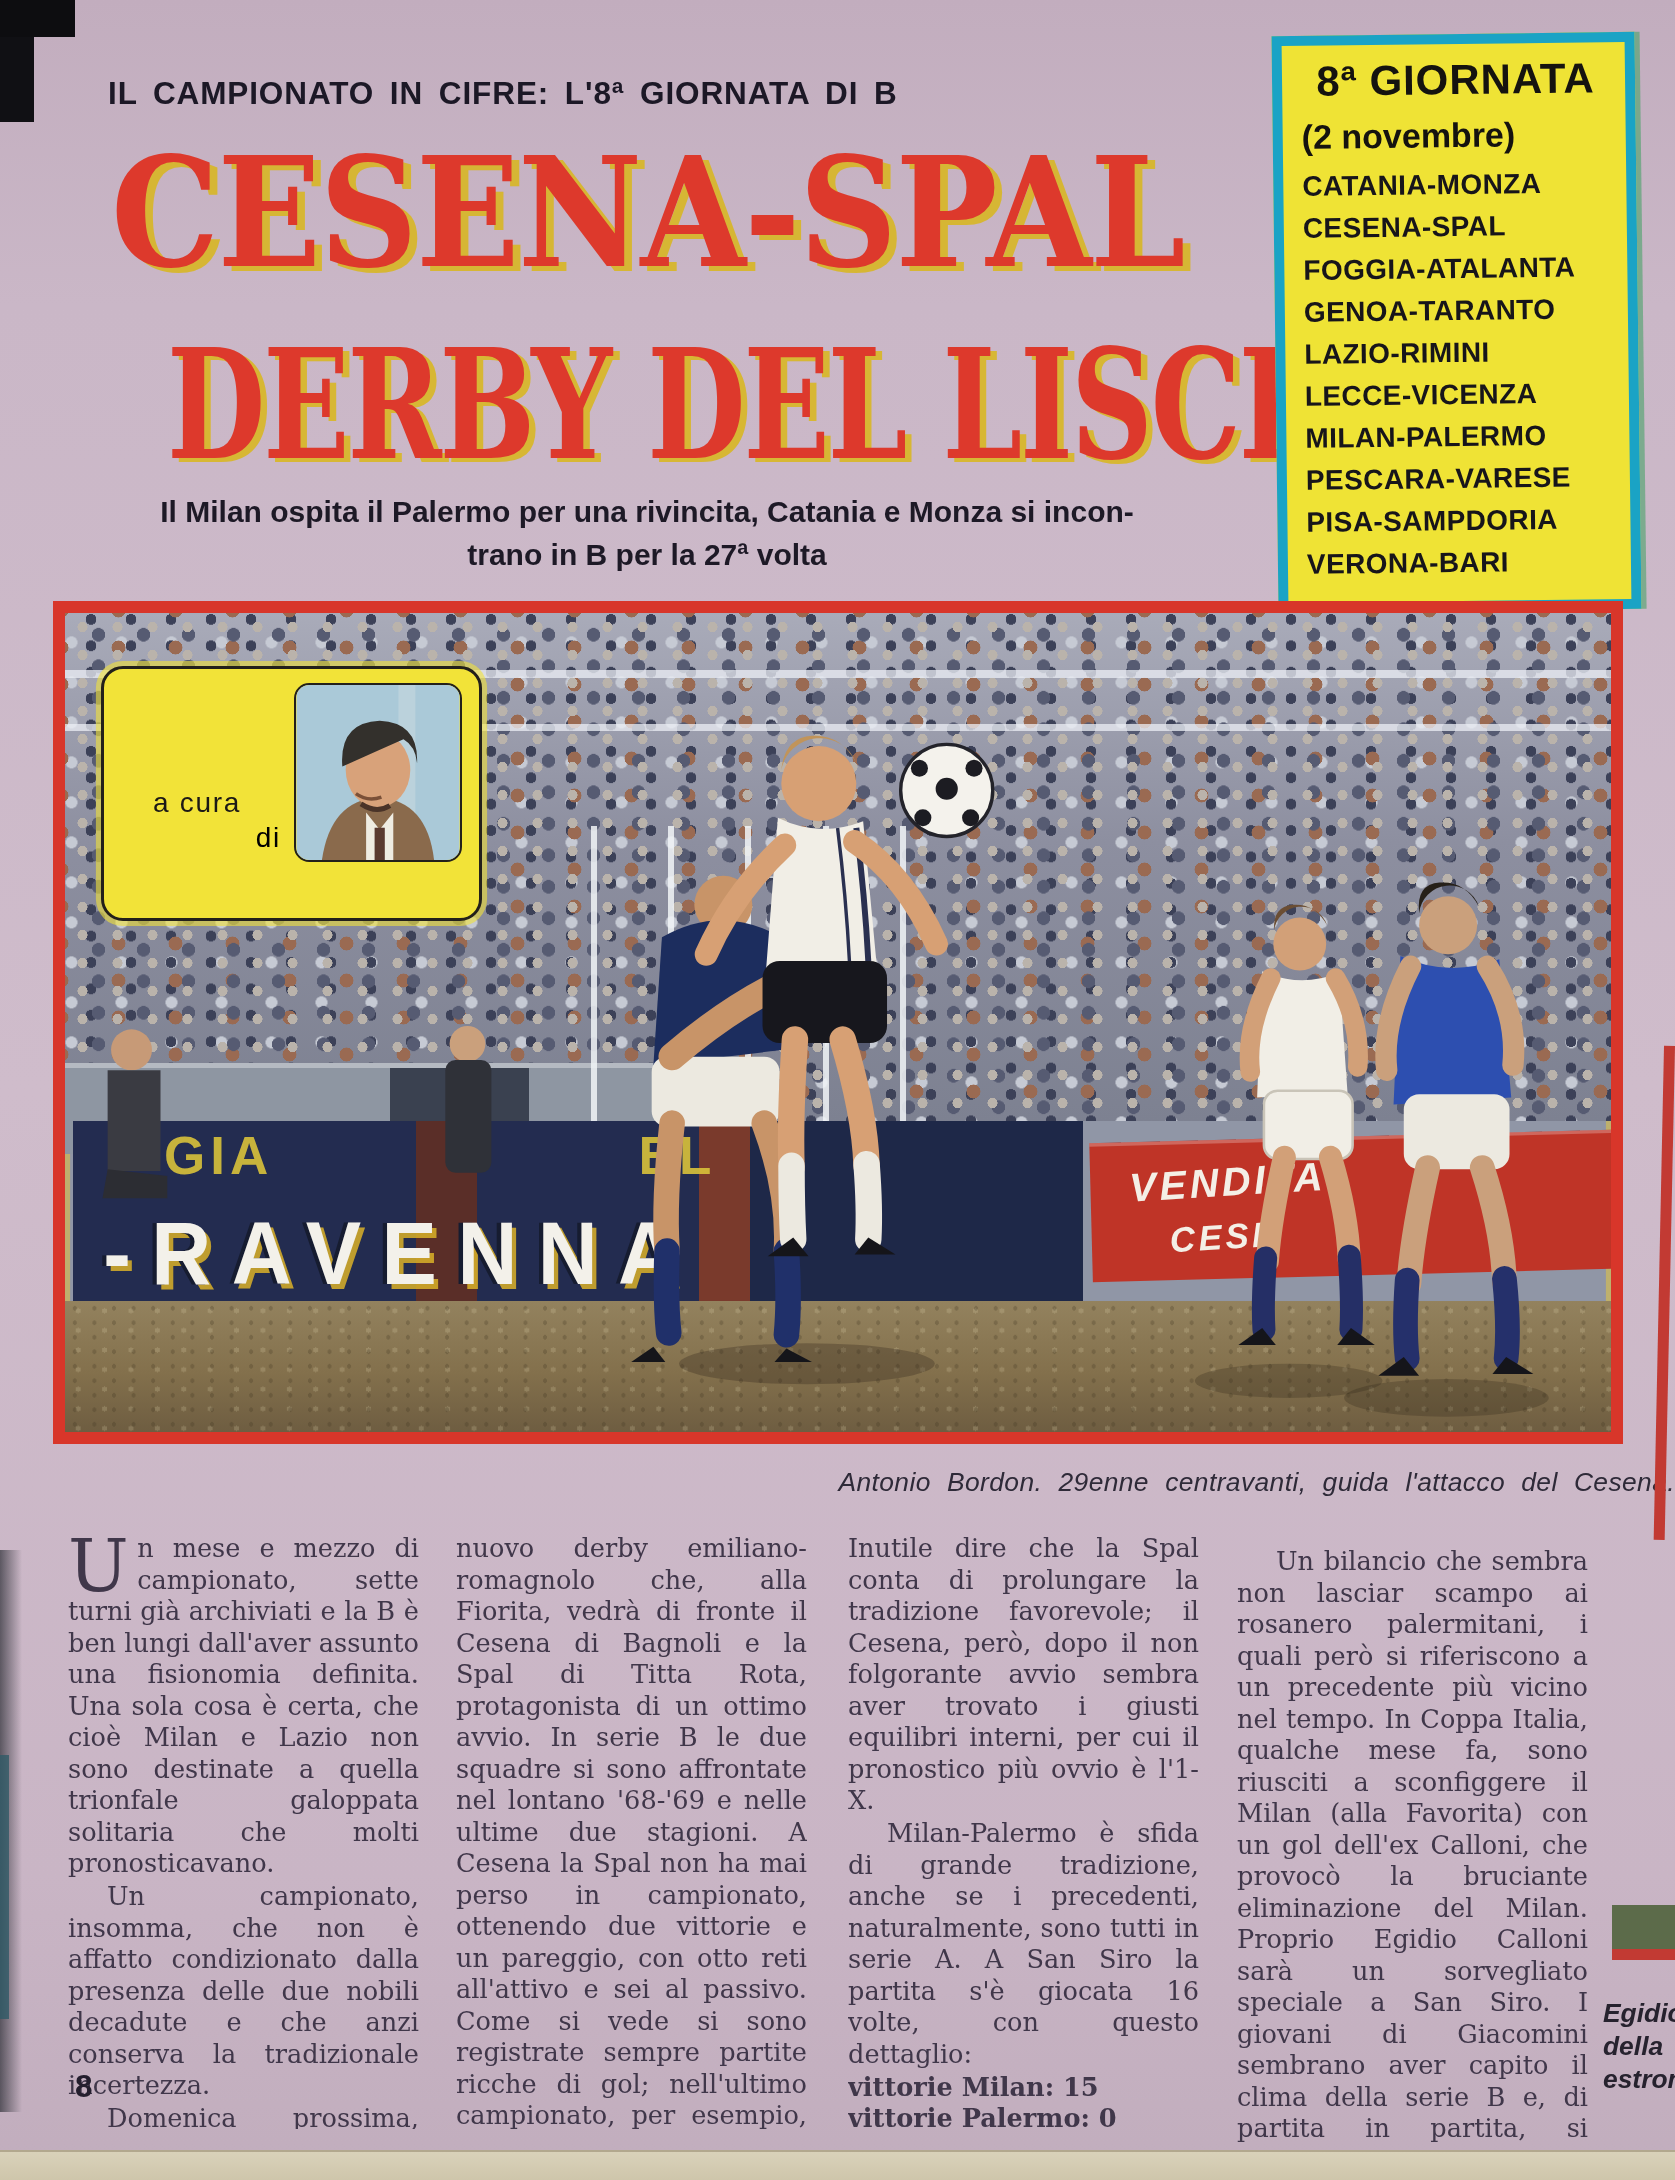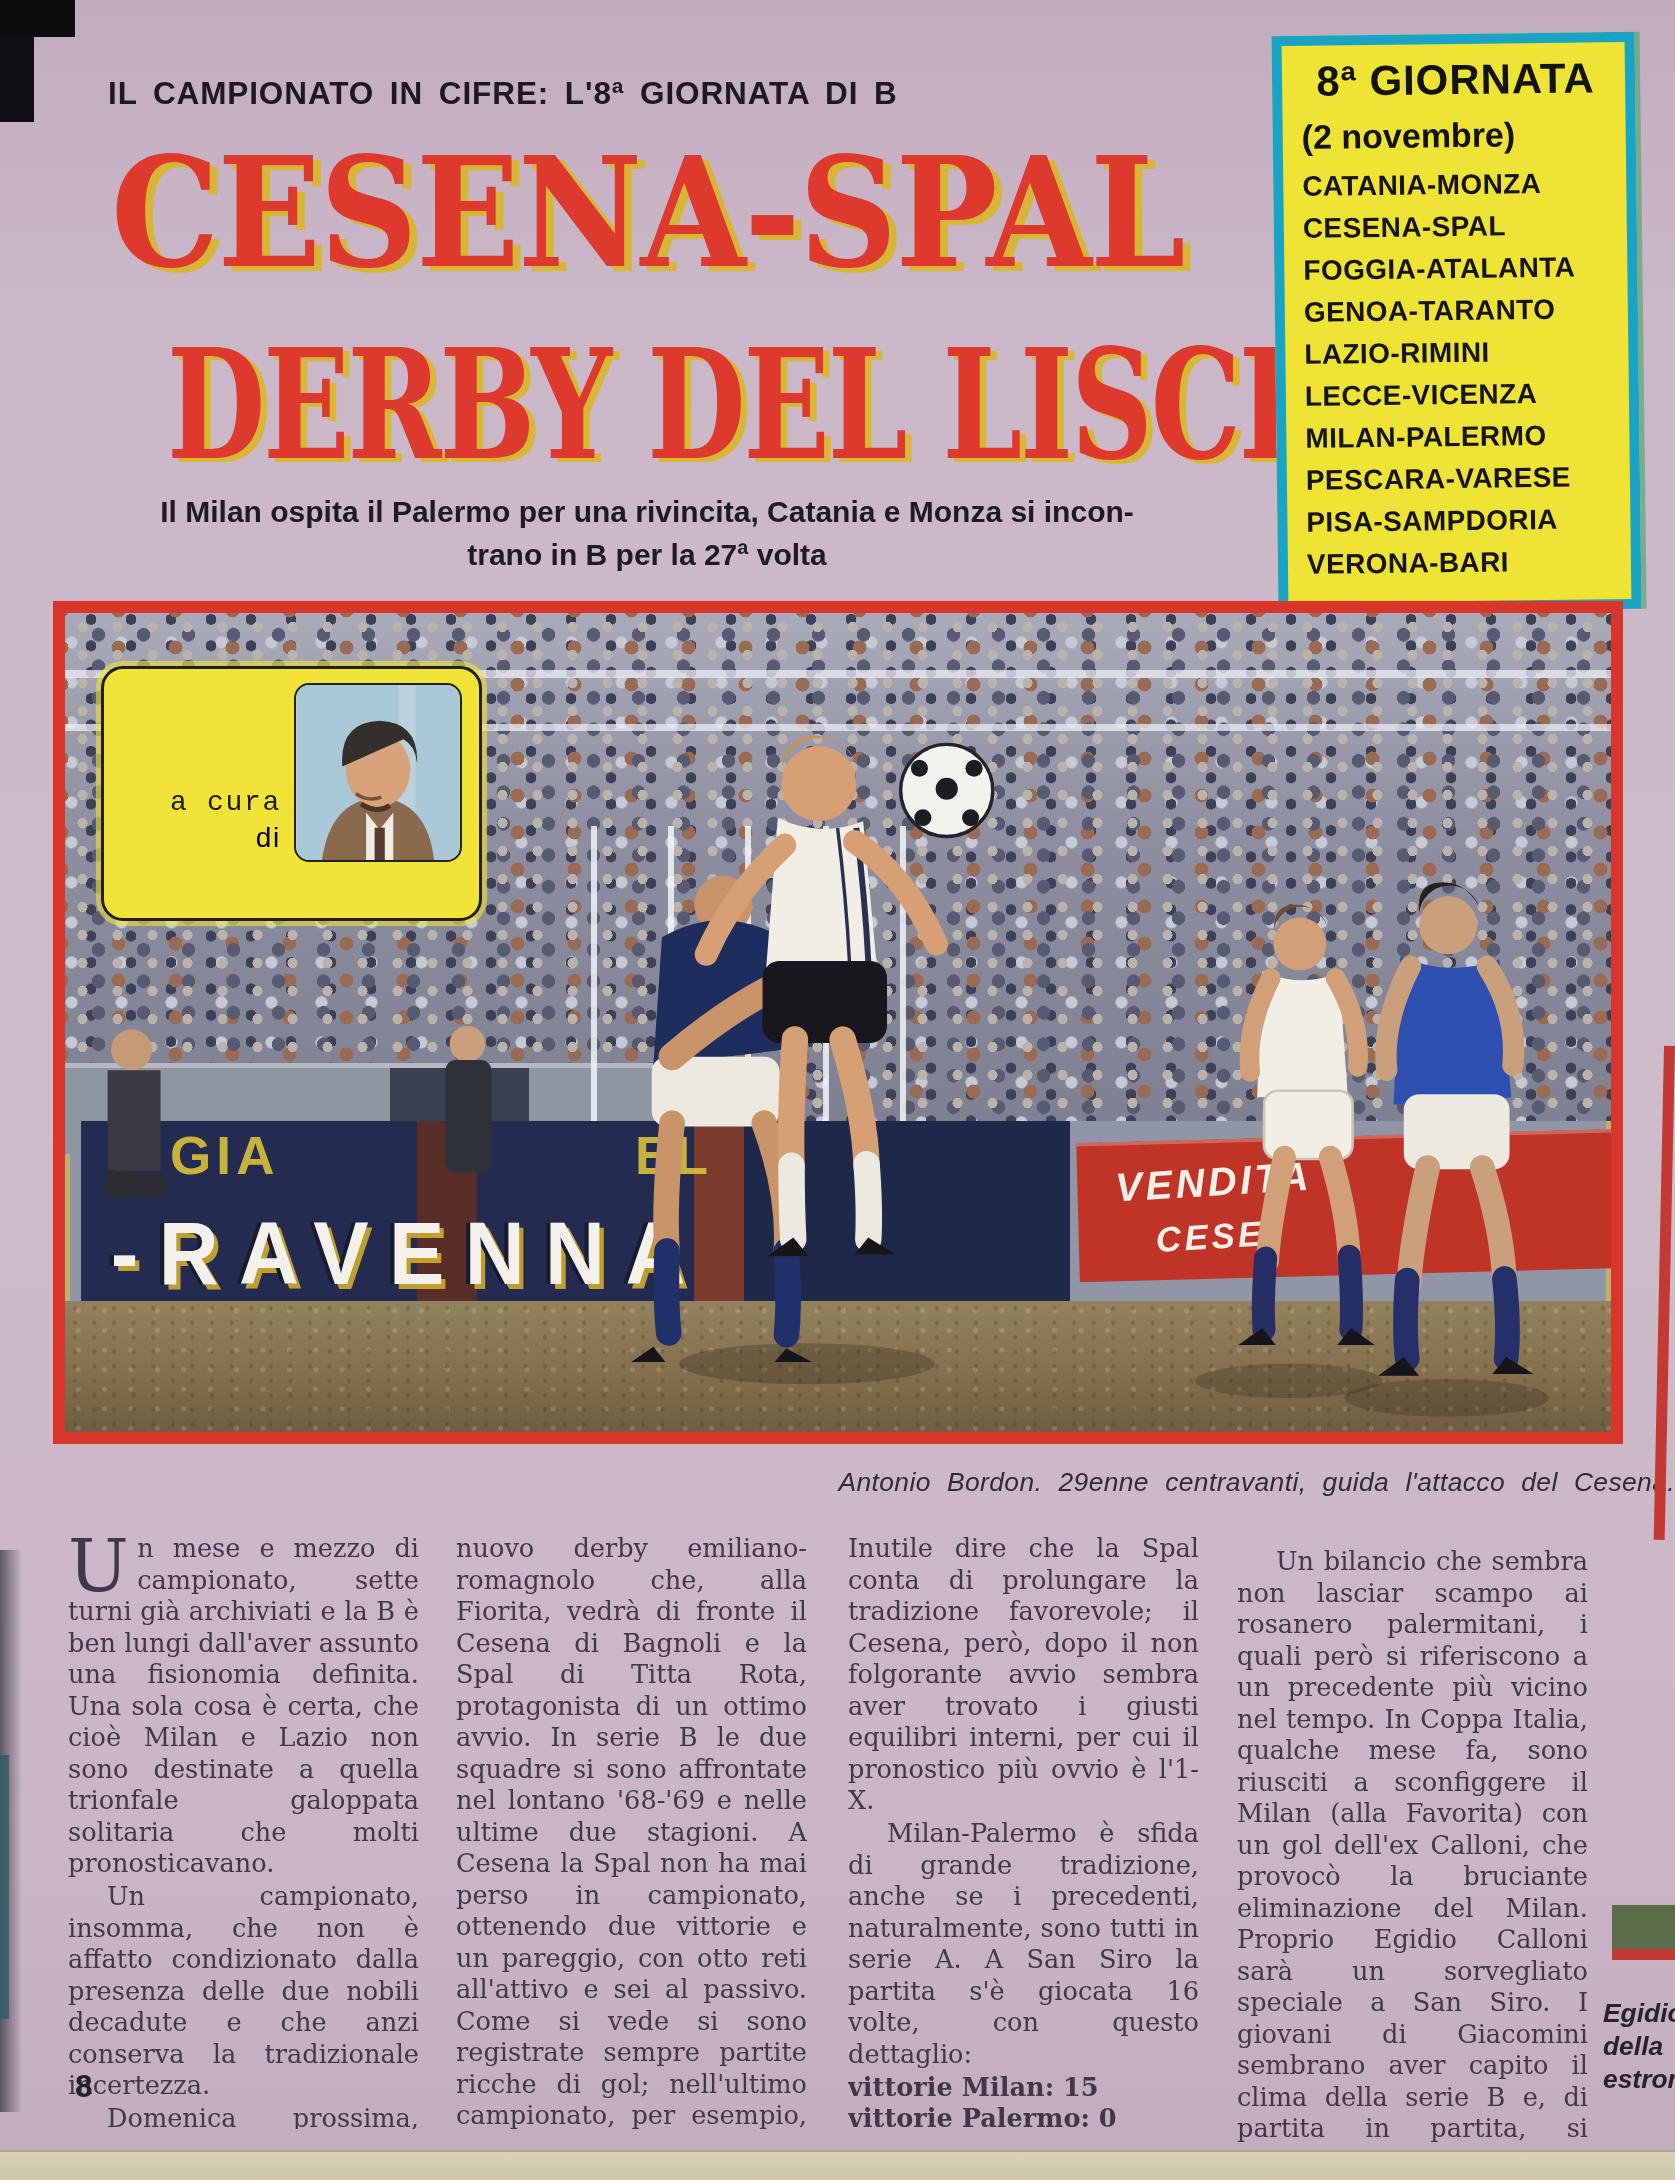--- a/index.html
+++ b/index.html
@@ -50,21 +50,21 @@
       radial-gradient(circle,#3c4158 22%,rgba(0,0,0,0) 23%),
       radial-gradient(circle,#c6cad4 18%,rgba(0,0,0,0) 19%),
       linear-gradient(180deg,#a9abb9 0%,#8d8fa0 45%,#7d8191 100%);
     background-size:35px 28px,45px 31.5px,57px 37px,40px 26.4px,50px 40px,100% 100%;
     background-position:0 0,11px 6px,25px 16px,6px 19.6px,31.5px 9.4px,0 0;}
   .rail{position:absolute;left:0;width:100%;height:7.7px;background:rgba(236,239,245,.75);}
   .wall{position:absolute;left:0;top:55%;width:44%;height:11%;background:#8e96a2;
     box-shadow:inset 0 5.1px 0 rgba(255,255,255,.35);}
   .tunnel{position:absolute;left:21%;top:55.5%;width:9%;height:10%;background:#3a4150;}
   .post{position:absolute;top:26%;width:6px;height:50%;background:rgba(241,244,247,.85);}
-  .boards{position:absolute;left:16px;top:62%;width:100%;height:23%;}
+  .boards{position:absolute;left:8px;top:62%;width:100%;height:23%;padding-left:32px;}
   .board-navy{position:absolute;left:0;top:0;width:64%;height:100%;background:
       linear-gradient(90deg,#232c50 0 34%,#5a2e28 34% 40%,#232c50 40% 62%,#7a3a2c 62% 67%,#1e2848 67% 100%);}
   .ad-frag{position:absolute;font-weight:bold;color:#d9c23a;opacity:.9;font-size:53px;letter-spacing:5.1px;}
   .ravenna{position:absolute;left:3%;bottom:4%;font-weight:bold;font-size:83px;letter-spacing:20.4px;
     color:#f3f1ea;white-space:nowrap;transform:scaleY(1.08);
     text-shadow:-4.3px 0 0 #161c30,4.3px 4.3px 0 rgba(219,178,40,.85);}
   .board-red{position:absolute;left:64.5%;top:8%;width:35.5%;height:74%;background:#bf3427;
     transform:rotate(-1.5deg);box-shadow:inset 0 3.4px 0 rgba(255,255,255,.25);}
   .vendita1{position:absolute;left:7%;top:14%;color:#f4efe6;font-weight:bold;font-size:40px;
     letter-spacing:3.4px;transform:rotate(-2deg);font-style:italic;}
@@ -75,22 +75,22 @@
       radial-gradient(circle,rgba(60,50,30,.25) 18%,rgba(0,0,0,0) 19%),
       radial-gradient(circle,rgba(230,220,180,.2) 15%,rgba(0,0,0,0) 16%),
       linear-gradient(180deg,#93825e 0%,#83704c 55%,#6e5d41 100%);
     background-size:19.6px 14.5px,26.4px 19.6px,100% 100%;}
   .players{position:absolute;left:0;top:0;width:100%;height:100%;}
   
   .byline{position:absolute;left:36px;top:53px;width:375px;height:249px;background:#f2e338;
     border:3.4px solid #23201a;border-radius:22px;box-shadow:0 0 0 5.1px rgba(242,227,56,.6);}
   .byline-portrait{position:absolute;right:17px;top:13.6px;width:164px;height:175px;
     border:2.6px solid #23201a;border-radius:15.3px;overflow:hidden;}
-  .byline-t1{position:absolute;left:49px;top:118px;width:128px;text-align:right;
-    font-size:28px;color:#1c1916;letter-spacing:1.7px;font-family:Liberation Mono, monospace;}
+  .byline-t1{position:absolute;left:49px;top:118px;width:128px;text-align:left;
+    font-size:28px;color:#1c1916;letter-spacing:1.7px;}
   .byline-t2{position:absolute;left:49px;top:153px;width:128px;text-align:right;
     font-size:28px;color:#000000;letter-spacing:1.7px;}
   .byline-name{position:absolute;left:0;bottom:15.3px;width:100%;text-align:center;
     font-weight:bold;font-size:36px;color:#d5382c;letter-spacing:1.7px;}
   
   .caption{position:absolute;left:0;top:1467px;width:100%;text-align:right;
     font-style:italic;font-size:26.4px;color:#2e2a38;word-spacing:8.5px;letter-spacing:0.4px;}
   
   .col{position:absolute;top:1533px;width:351px;height:596px;overflow:hidden;
     font-family:"DejaVu Serif",serif;font-size:25.6px;line-height:31.5px;text-align:justify;

